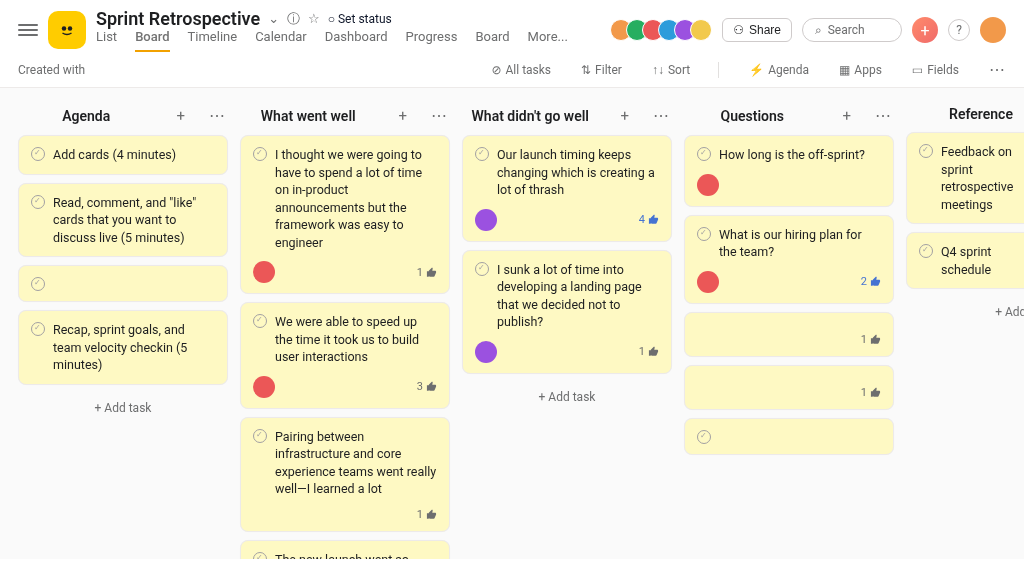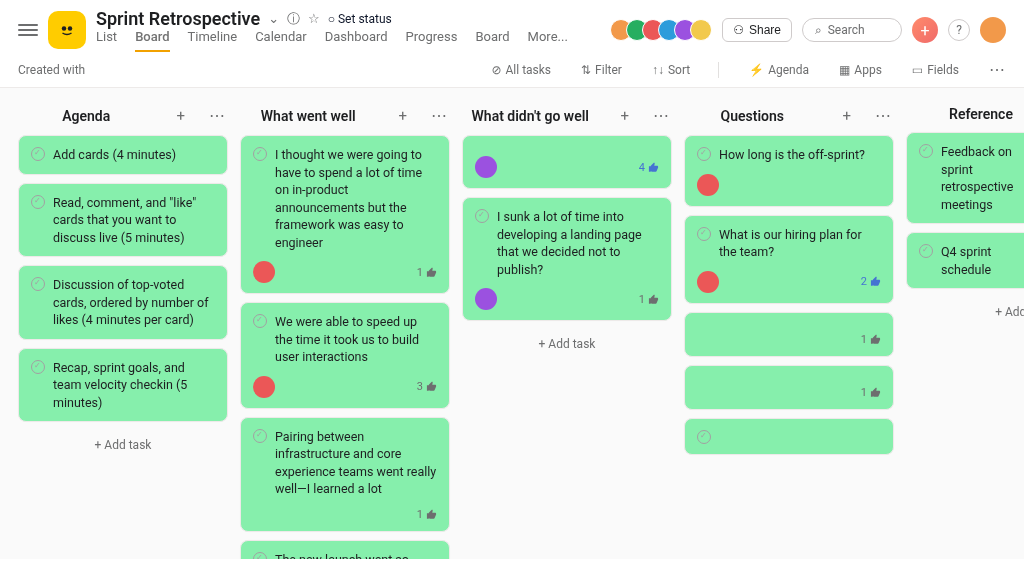--- a/index.html
+++ b/index.html
@@ -38,21 +38,21 @@
 
 
 .board { display: flex; gap: 12px; padding: 14px 0 14px 18px; overflow-x: auto; height: calc(561px - 90px); background: #fafafa; }
 .column { width: 210px; flex-shrink: 0; display: flex; flex-direction: column; }
 .column:last-child { width: 150px; }
 .col-header { display: flex; align-items: center; gap: 24px; padding: 4px 2px 10px 2px; text-align: center; }
 .col-title { font-weight: 600; font-size: 14px; flex: 1; color: #1e1f21; }
 .col-action { color: #6d6e6f; cursor: pointer; font-size: 15px; }
 .col-action.dots { font-size: 16px; letter-spacing: 1px; }
 
-.card { background: #86efac; border: 1px solid #edeae9; border-radius: 8px; padding: 10px 12px; margin-bottom: 8px; cursor: pointer; box-shadow: 0 0 1px rgba(0,0,0,0.04); }
+.card { background: #fef9c3; border: 1px solid #edeae9; border-radius: 8px; padding: 10px 12px; margin-bottom: 8px; cursor: pointer; box-shadow: 0 0 1px rgba(0,0,0,0.04); }
 .card-top { display: flex; align-items: flex-start; gap: 8px; }
 .check { width: 14px; height: 14px; border: 1.2px solid #a2a0a2; border-radius: 50%; flex-shrink: 0; margin-top: 1px; position: relative; }
 .check::after { content: "✓"; position: absolute; font-size: 8px; color: #a2a0a2; top: 0px; left: 2px; }
 .card-text { font-size: 12.5px; line-height: 1.4; color: #1e1f21; }
 .card-footer { display: flex; align-items: center; justify-content: space-between; margin-top: 10px; }
 .card-avatar { width: 22px; height: 22px; border-radius: 50%; }
 .likes { display: flex; align-items: center; gap: 3px; font-size: 11px; color: #6d6e6f; }
 .likes.blue { color: #4573d2; }
 .thumb { width: 11px; height: 11px; }
 
@@ -170,21 +170,20 @@
       </div>
       <div class="card">
         <div class="card-top">
           <span class="check"></span>
           <span class="card-text">Read, comment, and "like" cards that you want to discuss live (5 minutes)</span>
         </div>
       </div>
       <div class="card">
         <div class="card-top">
           <span class="check"></span>
-          <span class="card-text">Discussion of top-voted cards, ordered by number of likes (4 minutes per card)</span>
         </div>
       </div>
       <div class="card">
         <div class="card-top">
           <span class="check"></span>
           <span class="card-text">Recap, sprint goals, and team velocity checkin (5 minutes)</span>
         </div>
       </div>
       <div class="add-task">+ Add task</div>
     </div>
@@ -237,20 +236,24 @@
         </div>
       </div>
     </div>
     <div class="column">
       <div class="col-header">
         <span class="col-title">What didn't go well</span>
         <span class="col-action">+</span>
         <span class="col-action dots">⋯</span>
       </div>
       <div class="card">
+        <div class="card-top">
+          <span class="check"></span>
+          <span class="card-text">Our launch timing keeps changing which is creating a lot of thrash</span>
+        </div>
         <div class="card-footer">
           <div class="card-avatar av-purple"></div>
           <span class="likes blue">4 <svg class="thumb" viewBox="0 0 24 24" fill="#4573d2">
               <path d="M2 21h4V9H2v12zm20-11c0-1.1-.9-2-2-2h-6.31l.95-4.57.03-.32c0-.41-.17-.79-.44-1.06L13.17 1 6.59 7.59C6.22 7.95 6 8.45 6 9v10c0 1.1.9 2 2 2h9c.83 0 1.54-.5 1.84-1.22l3.02-7.05c.09-.23.14-.47.14-.73v-2z"></path>
             </svg></span>
         </div>
       </div>
       <div class="card">
         <div class="card-top">
           <span class="check"></span>

